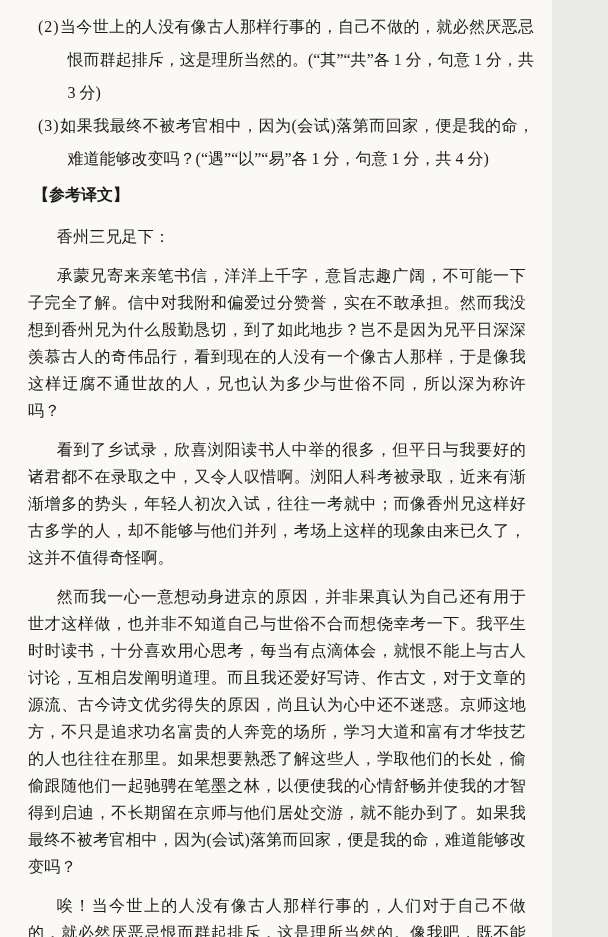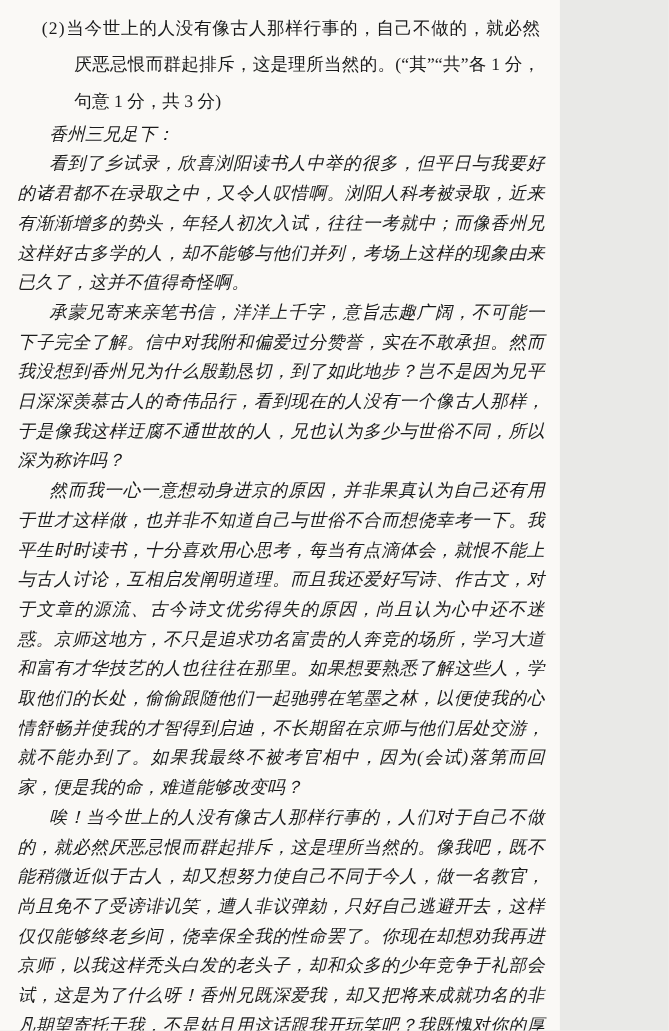--- a/index.html
+++ b/index.html
@@ -3,21 +3,21 @@
 <meta charset="utf-8">
 <style>
   html,body{margin:0;padding:0;}
   body{
     width:608px;height:937px;
     background:#e9e9e7;
     font-family:"Liberation Serif","DejaVu Serif",serif;
   }
   .sheet{
     position:relative;
-    width:509px;height:937px;
+    width:552px;height:937px;
     box-sizing:border-box;
     background:#faf9f6;
     color:#1b1b1b;
     padding:10px 14px 0 16px;
     overflow:hidden;
     font-size:16px;
   }
   
   .answers{margin-left:22px;margin-right:4px;}
   .answers .item{
@@ -33,49 +33,50 @@
     margin:3px 0 0 17px;
     line-height:33px;
     font-weight:bold;
   }
   .salutation{
     margin:0;
     line-height:33px;
     text-indent:1.8em;
   }
   .body-text p{
-    margin:0;
+    margin:12px;
     line-height:27px;
     text-indent:1.8em;
     text-align:justify;
     letter-spacing:.2px;
-    font-style:italic;
   }
   
   .q14{
     margin:2px 0 0 0;
     line-height:29px;
     padding-left:2em;
     text-indent:-2em;
     text-align:justify;
   }
 </style>
 </head>
 <body>
 
 <div class="sheet">
 
   <div class="answers">
     <p class="item"><span class="lbl">(2)</span><span>当今世上的人没有像古人那样行事的，自己不做的，就必然厌恶忌恨而群起排斥，这是理所当然的。(“其”“共”各 1 分，句意 1 分，共 3 分)</span></p>
+    <p class="item"><span class="lbl">(3)</span><span>如果我最终不被考官相中，因为(会试)落第而回家，便是我的命，难道能够改变吗？(“遇”“以”“易”各 1 分，句意 1 分，共 4 分)</span></p>
   </div>
 
+  <div class="trans-heading">【参考译文】</div>
 
   <div class="body-text">
     <p class="salutation">香州三兄足下：</p>
+    <p>承蒙兄寄来亲笔书信，洋洋上千字，意旨志趣广阔，不可能一下子完全了解。信中对我附和偏爱过分赞誉，实在不敢承担。然而我没想到香州兄为什么殷勤恳切，到了如此地步？岂不是因为兄平日深深羡慕古人的奇伟品行，看到现在的人没有一个像古人那样，于是像我这样迂腐不通世故的人，兄也认为多少与世俗不同，所以深为称许吗？</p>
     <p>看到了乡试录，欣喜浏阳读书人中举的很多，但平日与我要好的诸君都不在录取之中，又令人叹惜啊。浏阳人科考被录取，近来有渐渐增多的势头，年轻人初次入试，往往一考就中；而像香州兄这样好古多学的人，却不能够与他们并列，考场上这样的现象由来已久了，这并不值得奇怪啊。</p>
-    <p>承蒙兄寄来亲笔书信，洋洋上千字，意旨志趣广阔，不可能一下子完全了解。信中对我附和偏爱过分赞誉，实在不敢承担。然而我没想到香州兄为什么殷勤恳切，到了如此地步？岂不是因为兄平日深深羡慕古人的奇伟品行，看到现在的人没有一个像古人那样，于是像我这样迂腐不通世故的人，兄也认为多少与世俗不同，所以深为称许吗？</p>
     <p>然而我一心一意想动身进京的原因，并非果真认为自己还有用于世才这样做，也并非不知道自己与世俗不合而想侥幸考一下。我平生时时读书，十分喜欢用心思考，每当有点滴体会，就恨不能上与古人讨论，互相启发阐明道理。而且我还爱好写诗、作古文，对于文章的源流、古今诗文优劣得失的原因，尚且认为心中还不迷惑。京师这地方，不只是追求功名富贵的人奔竞的场所，学习大道和富有才华技艺的人也往往在那里。如果想要熟悉了解这些人，学取他们的长处，偷偷跟随他们一起驰骋在笔墨之林，以便使我的心情舒畅并使我的才智得到启迪，不长期留在京师与他们居处交游，就不能办到了。如果我最终不被考官相中，因为(会试)落第而回家，便是我的命，难道能够改变吗？</p>
     <p>唉！当今世上的人没有像古人那样行事的，人们对于自己不做的，就必然厌恶忌恨而群起排斥，这是理所当然的。像我吧，既不能稍微近似于古人，却又想努力使自己不同于今人，做一名教官，尚且免不了受谤诽讥笑，遭人非议弹劾，只好自己逃避开去，这样仅仅能够终老乡间，侥幸保全我的性命罢了。你现在却想劝我再进京师，以我这样秃头白发的老头子，却和众多的少年竞争于礼部会试，这是为了什么呀！香州兄既深爱我，却又把将来成就功名的非凡期望寄托于我，不是姑且用这话跟我开玩笑吧？我既愧对你的厚望，又嘲笑自己无能呀。</p>
   </div>
 
   <p class="q14"><span>16.</span><span>(1)《次韵梨花》赞美了梨花一尘不染的高洁。(答“表达了诗人对像梨花一样的高洁品行的赞美”亦可。)(2 分)《东栏梨花》寄寓了诗人春光易逝、人生短暂的感慨。(2 分)</span></p>
 
 </div>
 
 </body></html>

